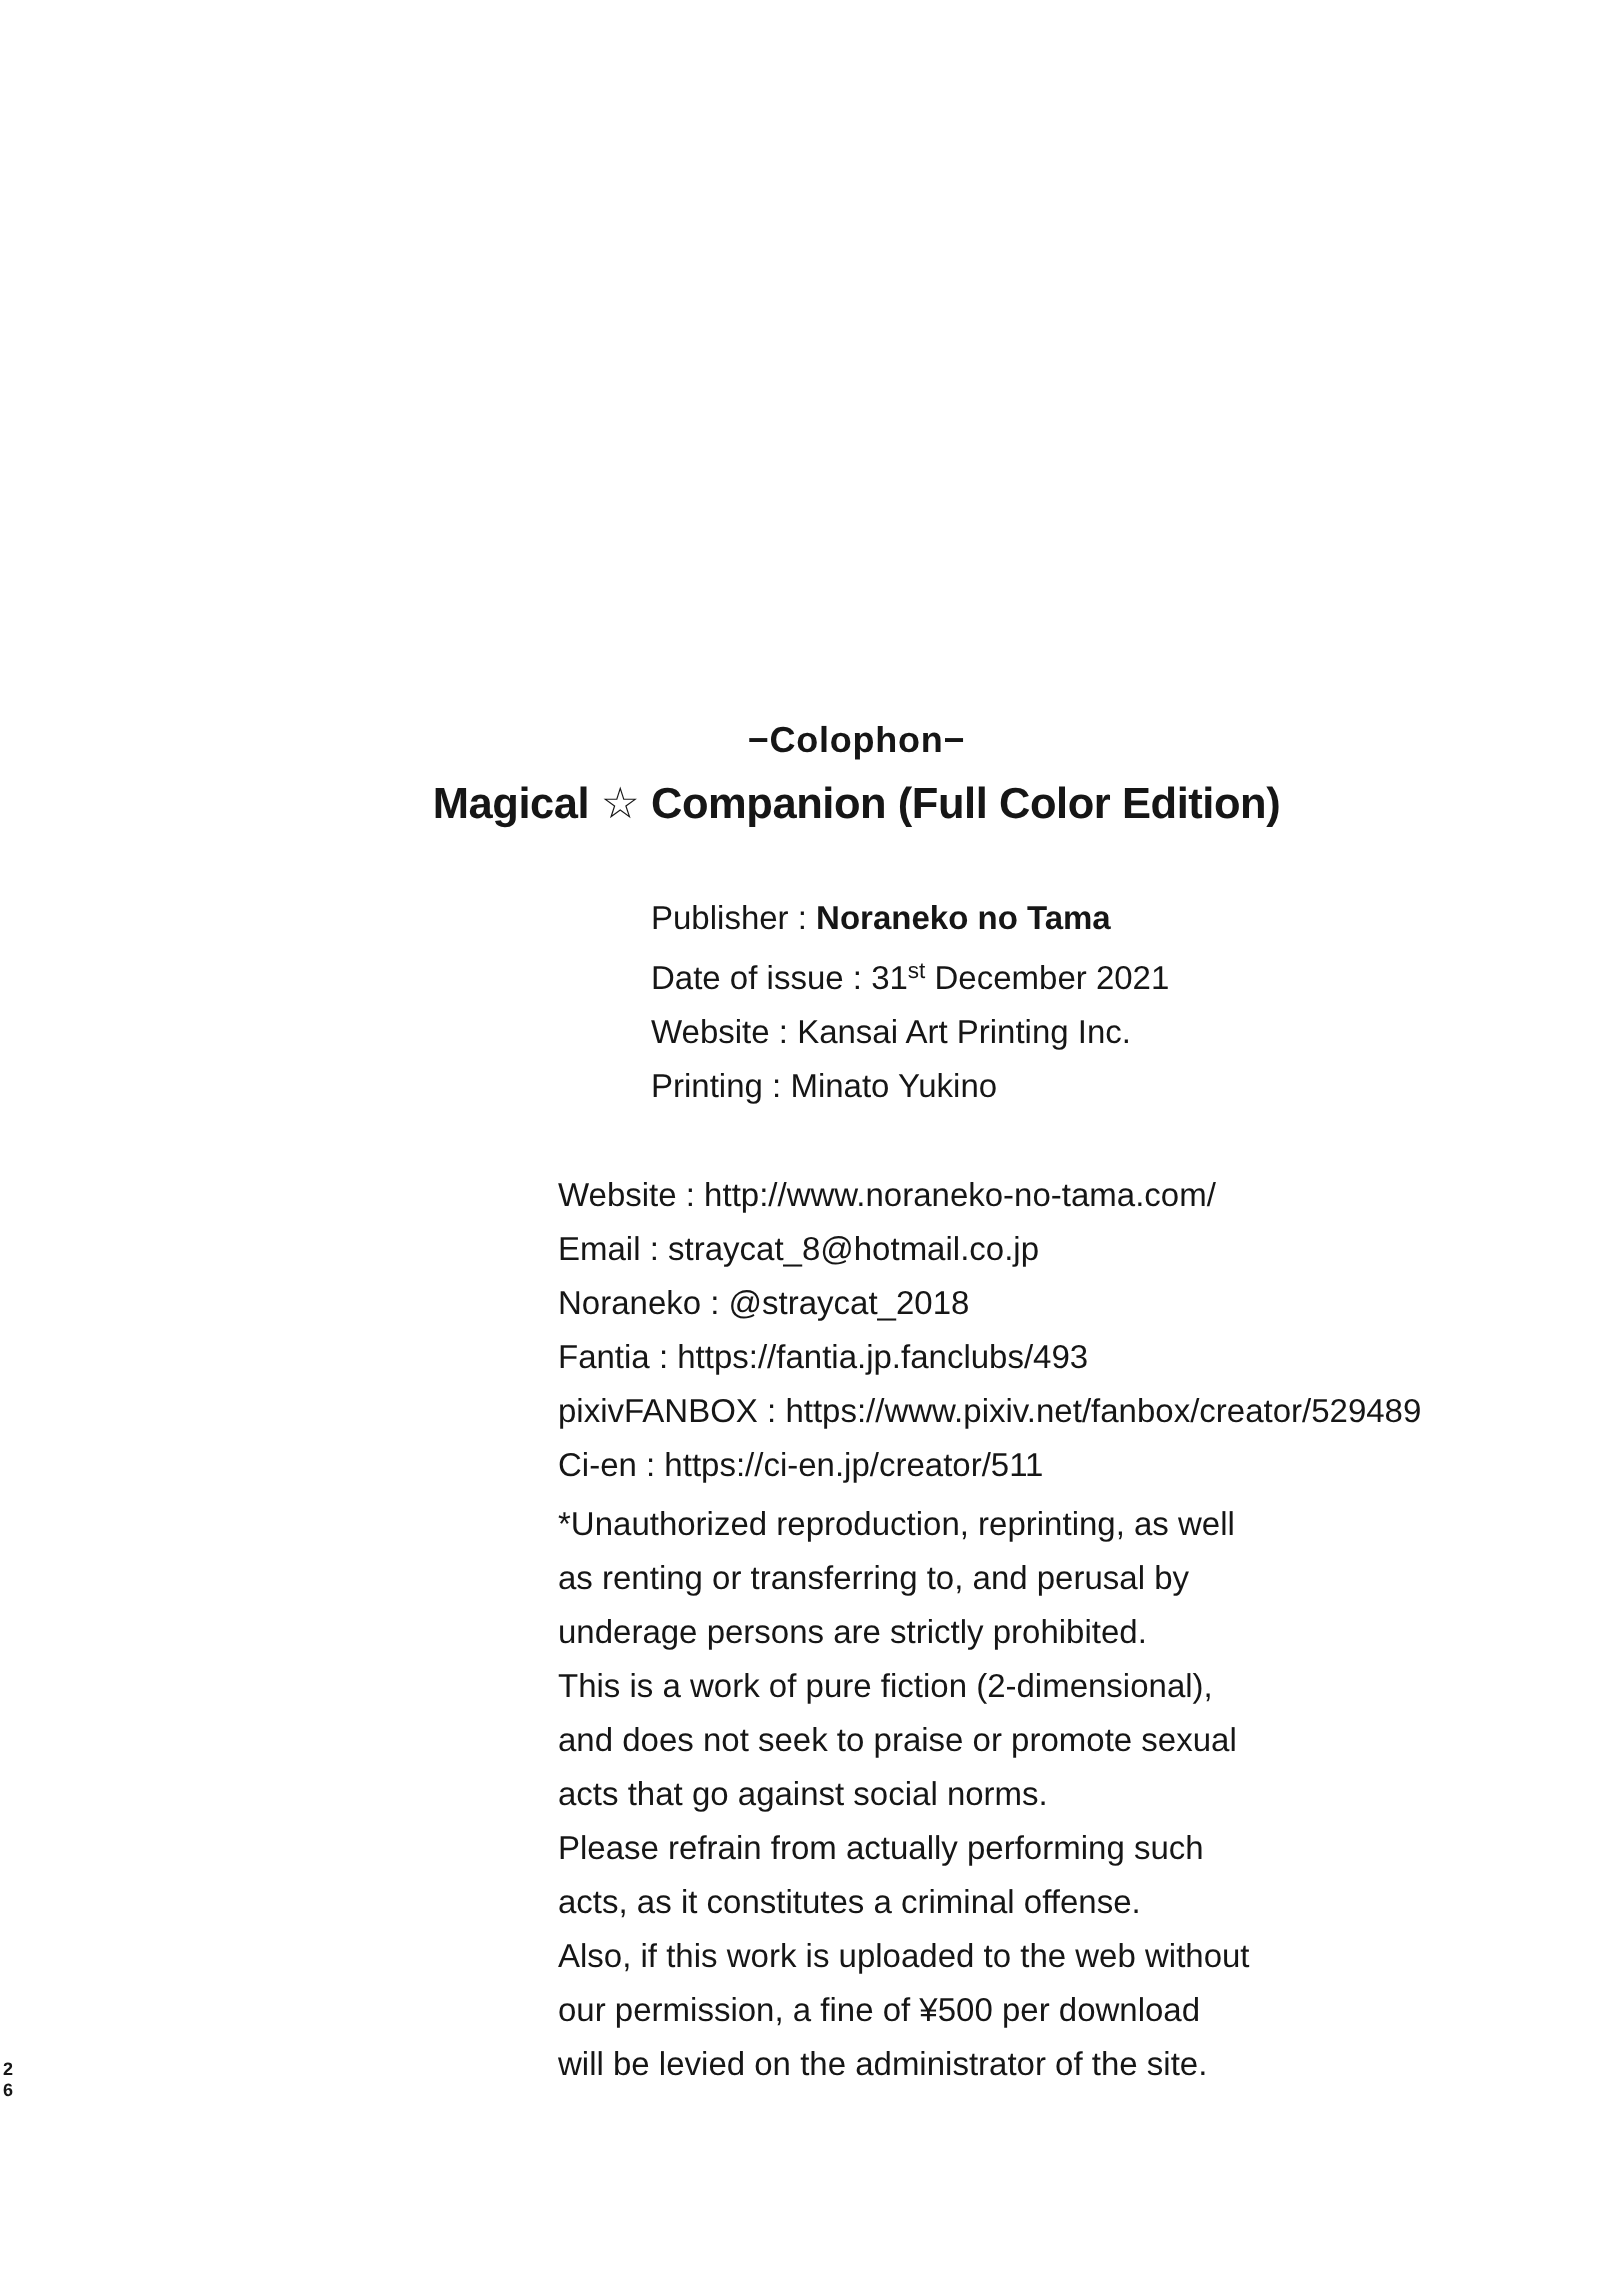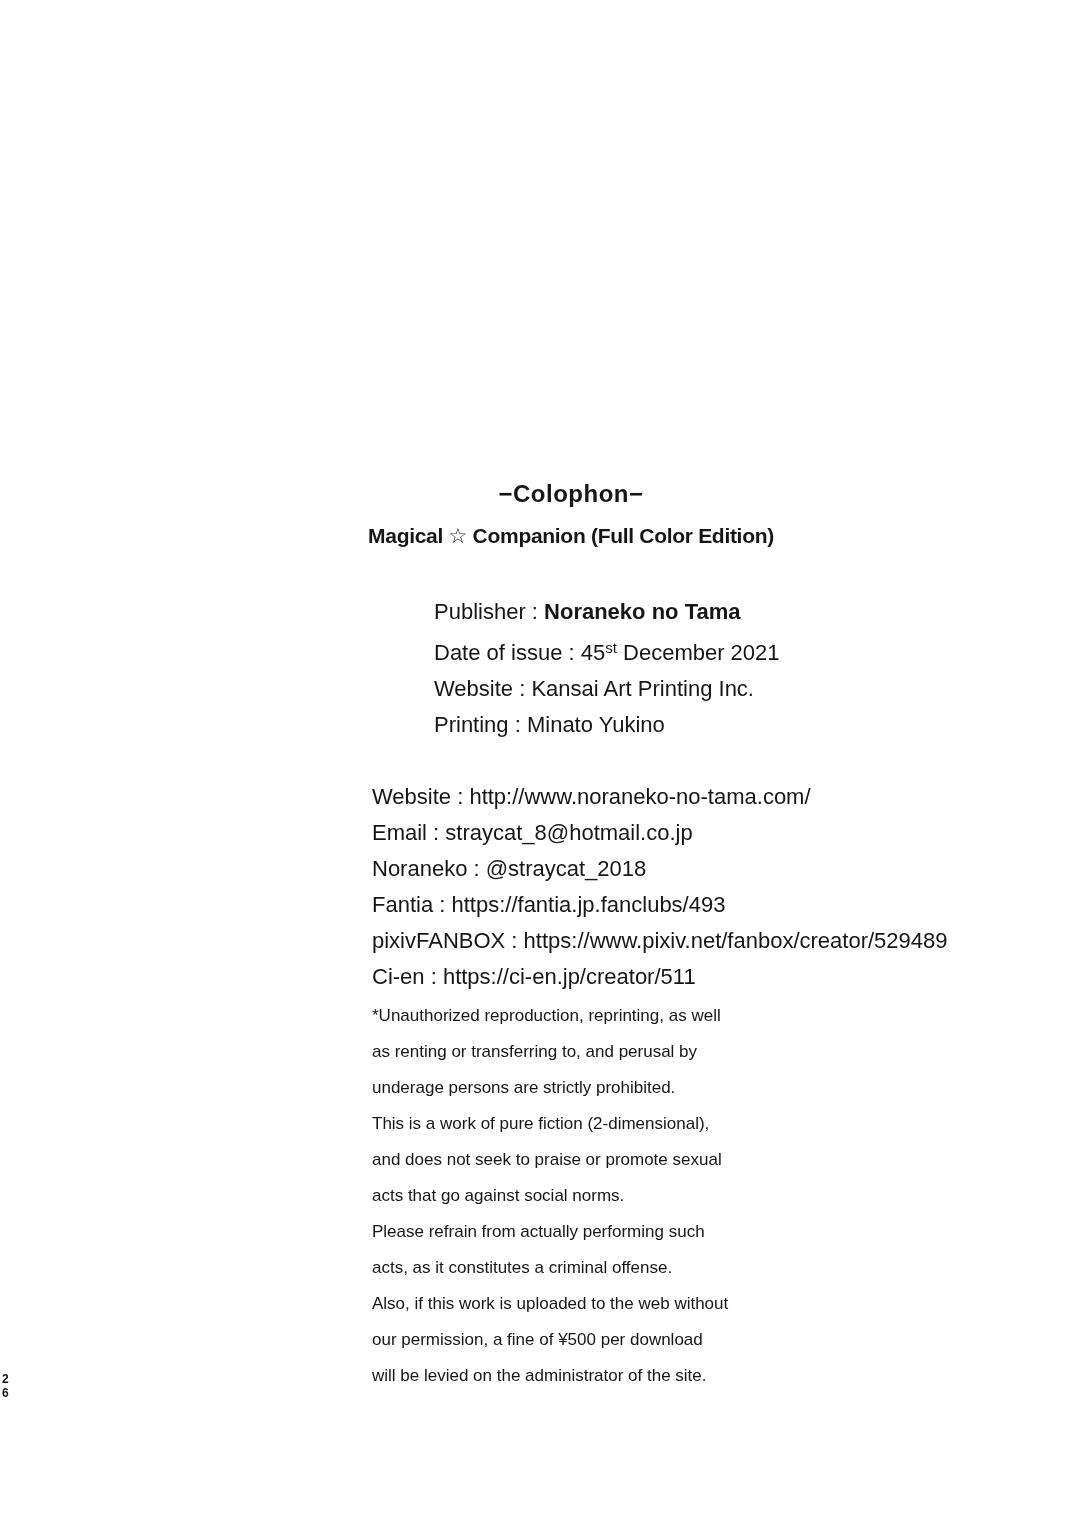--- a/index.html
+++ b/index.html
@@ -30,21 +30,21 @@
     line-height: 28px;
     font-weight: 700;
     letter-spacing: 0.5px;
   }
   .book-title {
     position: absolute;
     left: 571px;
     top: 516px;
     transform: translateX(-50%);
     white-space: nowrap;
-    font-size: 21px;
+    font-size: 29px;
     line-height: 40px;
     font-weight: 700;
     letter-spacing: -0.3px;
   }
   .pub-block {
     position: absolute;
     left: 415px;
     top: 594px;
     font-size: 22px;
     line-height: 36px;
@@ -64,21 +64,21 @@
     top: 742px;
     font-size: 22px;
     line-height: 36px;
     white-space: nowrap;
     margin-top: 37px;
   }
   .disclaimer {
     position: absolute;
     left: 372px;
     top: 998px;
-    font-size: 17px;
+    font-size: 22px;
     line-height: 36px;
     white-space: pre-line;
   }
   .page-number {
     position: absolute;
     left: 2px;
     top: 1372px;
     font-size: 12px;
     line-height: 14px;
     font-weight: 700;
@@ -92,21 +92,21 @@
 <body>
 
 <div class="page">
 
   <div class="colophon-header">−Colophon−</div>
 
   <div class="book-title">Magical ☆ Companion (Full Color Edition)</div>
 
   <div class="pub-block">
     <div class="pub-line"><span>Publisher : </span><span class="bold-value">Noraneko no Tama</span></div>
-    <div class="pub-line"><span>Date of issue : </span><span>45</span><span class="sup-ordinal">st</span><span> December 2021</span></div>
+    <div class="pub-line"><span>Date of issue : </span><span>31</span><span class="sup-ordinal">st</span><span> December 2021</span></div>
     <div class="pub-line"><span>Website : </span><span>Kansai Art Printing Inc.</span></div>
     <div class="pub-line"><span>Printing : </span><span>Minato Yukino</span></div>
   </div>
 
   <div class="contact-block">
     <div>Website : http://www.noraneko-no-tama.com/</div>
     <div>Email : straycat_8@hotmail.co.jp</div>
     <div>Noraneko : @straycat_2018</div>
     <div>Fantia : https://fantia.jp.fanclubs/493</div>
     <div>pixivFANBOX : https://www.pixiv.net/fanbox/creator/529489</div>

